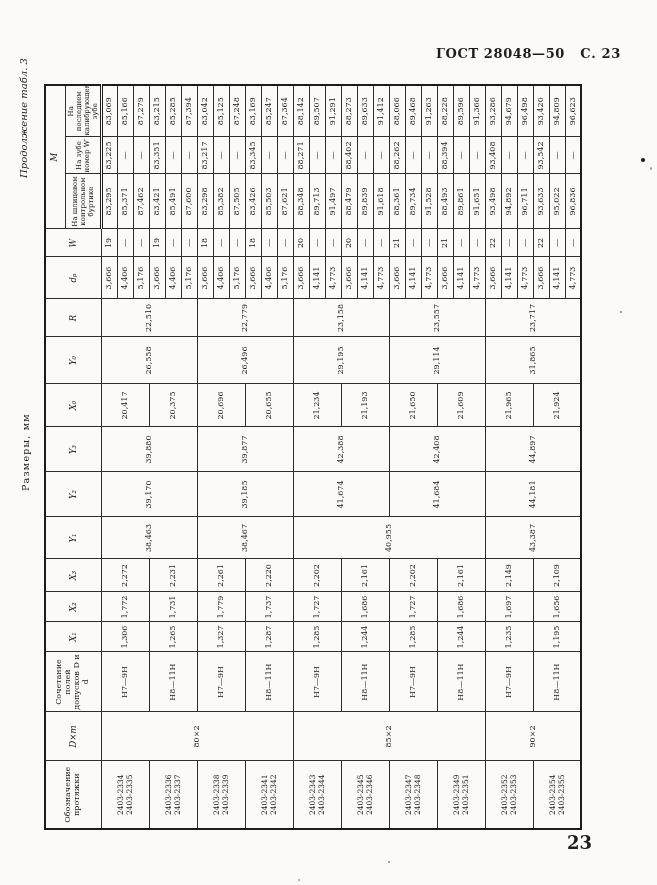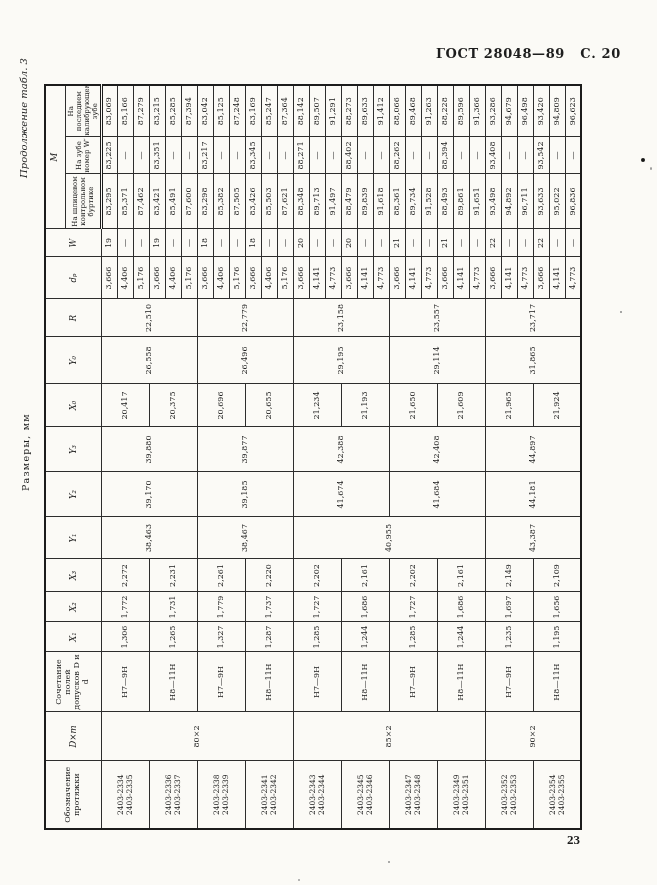--- a/index.html
+++ b/index.html
@@ -39,33 +39,33 @@
   thead th{font-size:8px;line-height:1.12;}
   thead th.sym{font-style:italic;font-size:8.5px;}
   thead th.sub-label{font-size:7px;line-height:1.15;padding:1px;}
   thead tr.head-main{height:20px;}
   thead tr.head-sub{height:36px;}
   tbody tr{height:16px;}
   tbody td{font-size:8px;line-height:1.1;}
   td.pre{white-space:pre-line;font-size:7.5px;line-height:1.25;}
   .page-number{
     position:absolute;left:567px;top:832px;
-    font-size:13px;font-weight:bold;font-family:Liberation Serif, serif;
+    font-size:18px;font-weight:bold;
   }
   .speck{position:absolute;border-radius:50%;background:#555;}
   .speck.b1{left:641px;top:158px;width:4px;height:4px;background:#161616;}
   .speck.b2{left:620px;top:311px;width:2px;height:2px;background:#8a8a8a;}
   .speck.b3{left:650px;top:167px;width:2px;height:3px;background:#9a9a9a;}
   .speck.b4{left:388px;top:861px;width:2px;height:2px;background:#8f8f8f;}
   .speck.b5{left:298px;top:879px;width:2px;height:2px;background:#9f9f9f;}
 </style>
 </head>
 <body>
 
-<div class="gost-header">ГОСТ 28048—89   С. 20</div>
+<div class="gost-header">ГОСТ 28048—50   С. 23</div>
 
 <div class="rot margin-note">Продолжение табл. 3</div>
 
 <div class="rot units-note">Размеры, мм</div>
 
 <div class="rot table-wrap">
   <table class="main">
     <colgroup>
       <col style="width:68px">
         <col style="width:49px">

